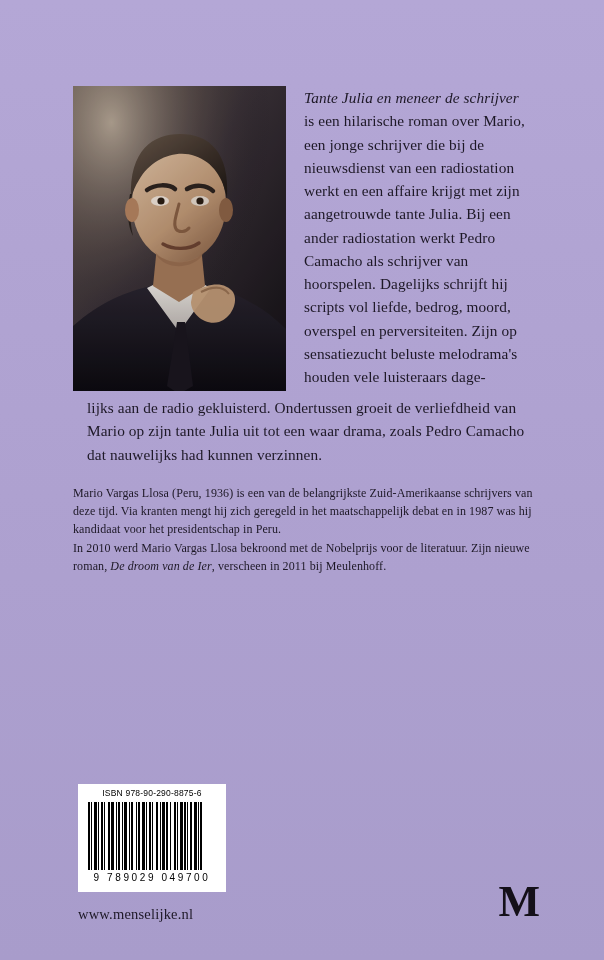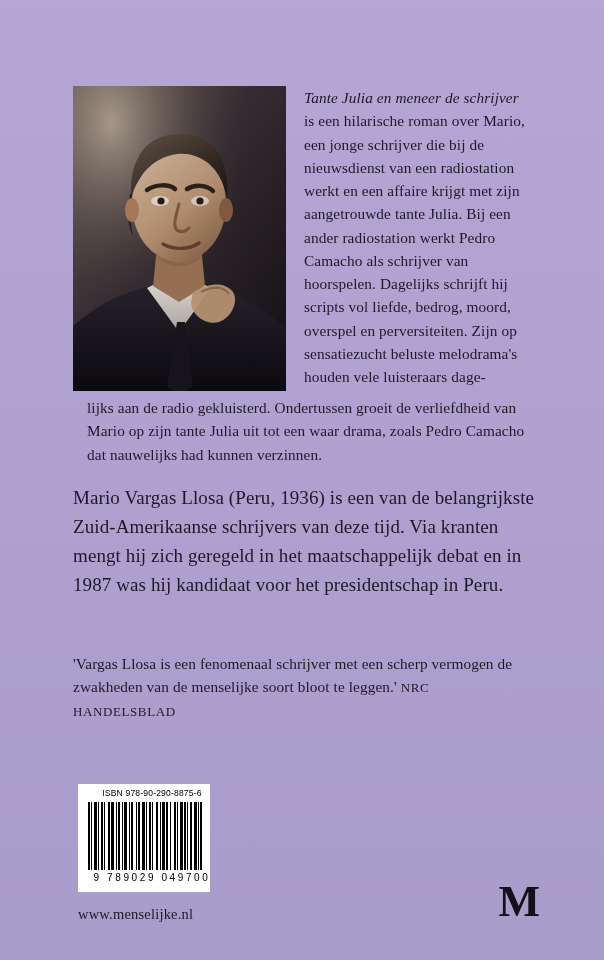--- a/index.html
+++ b/index.html
@@ -60,21 +60,21 @@
     letter-spacing: 0.1px;
     color: #1d1826;
     margin-left: 14px;
   }
 
   .bio {
     position: absolute;
     left: 73px;
     top: 484px;
     width: 462px;
-    font-size: 19px;
+    font-size: 12px;
     line-height: 1.52;
     letter-spacing: 0.1px;
     color: #1d1826;
   }
   .bio p { margin: 0; }
   .bio .it { font-style: italic; }
 
   .quote {
     position: absolute;
     left: 73px;
@@ -88,21 +88,21 @@
   .smallcaps {
     font-size: 13px;
     letter-spacing: 0.6px;
   }
 
   
   .barcode-box {
     position: absolute;
     left: 78px;
     top: 784px;
-    width: 132px;
+    width: 148px;
     height: 108px;
     background: #ffffff;
     padding: 0;
   }
   .isbn-text {
     position: absolute;
     left: 0; top: 4px;
     width: 148px;
     text-align: center;
     font-family: "Liberation Sans", sans-serif;
@@ -237,25 +237,23 @@
   </div>
 
   <div class="blurb">
     <span class="it">Tante Julia en meneer de schrijver</span><span> is een hilarische roman over Mario, een jonge schrijver die bij de nieuwsdienst van een radiostation werkt en een affaire krijgt met zijn aangetrouwde tante Julia. Bij een ander radiostation werkt Pedro Camacho als schrijver van hoorspelen. Dagelijks schrijft hij scripts vol liefde, bedrog, moord, overspel en perversiteiten. Zijn op sensatiezucht beluste melodrama's houden vele luisteraars dage-</span>
   </div>
 
   <div class="blurb-cont">lijks aan de radio gekluisterd. Ondertussen groeit de verliefdheid van Mario op zijn tante Julia uit tot een waar drama, zoals Pedro Camacho dat nauwelijks had kunnen verzinnen.</div>
 
   <div class="bio">
     <p>Mario Vargas Llosa (Peru, 1936) is een van de belangrijkste Zuid-Amerikaanse schrijvers van deze tijd. Via kranten mengt hij zich geregeld in het maatschappelijk debat en in 1987 was hij kandidaat voor het presidentschap in Peru.</p>
+    <p><span>In 2010 werd Mario Vargas Llosa bekroond met de Nobelprijs voor de literatuur. Zijn nieuwe roman, </span><span class="it">De droom van de Ier</span><span>, verscheen in 2011 bij Meulenhoff.</span></p>
   </div>
 
-  <div class="quote">
-    <span>'Vargas Llosa is een fenomenaal schrijver met een scherp vermogen de zwakheden van de menselijke soort bloot te leggen.' </span><span class="smallcaps">NRC HANDELSBLAD</span>
-  </div>
 
   <div class="barcode-box">
     <div class="isbn-text">ISBN 978-90-290-8875-6</div>
     <div class="bars">
       <i style="width:2px"></i>
         <i class="sp" style="width:1px"></i>
       <i style="width:1px"></i>
         <i class="sp" style="width:2px"></i>
       <i style="width:3px"></i>
         <i class="sp" style="width:1px"></i>

